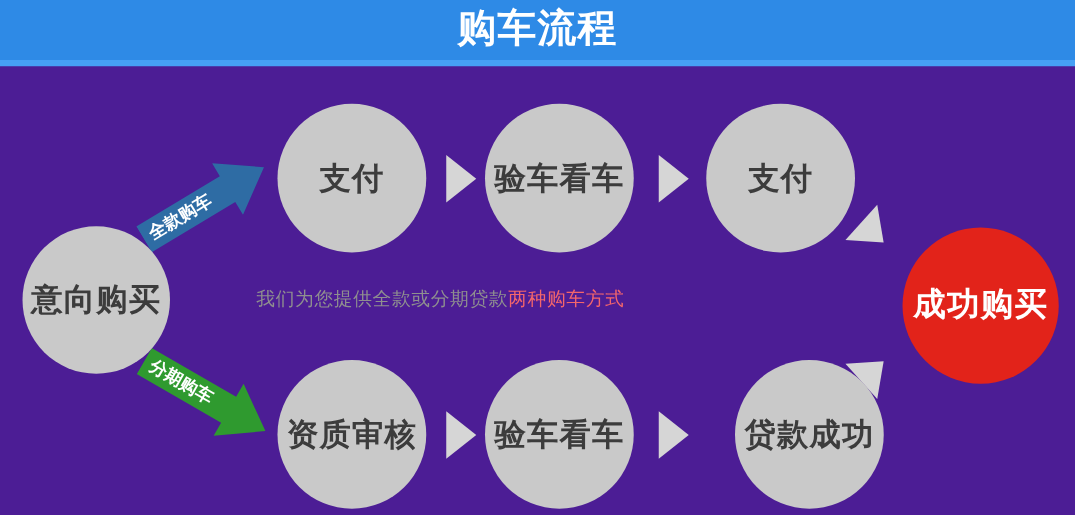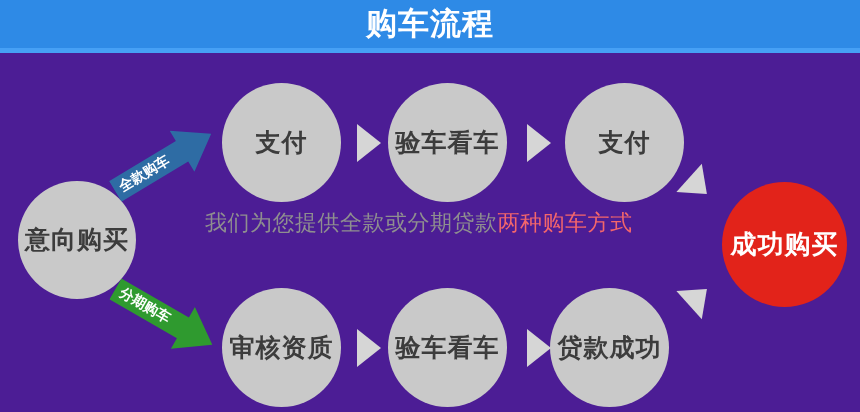--- a/index.html
+++ b/index.html
@@ -79,21 +79,21 @@
     font-size: 26px;
   }
 
   
   #node-intent      { left: 18px;  top: 181px; width: 118px; height: 118px; }
   #node-deposit     { left: 222px; top: 83px;  width: 119px; height: 119px; }
   #node-inspect-top { left: 388px; top: 83px;  width: 119px; height: 119px; }
   #node-final-pay   { left: 565px; top: 83px;  width: 119px; height: 119px; }
   #node-review      { left: 222px; top: 288px; width: 119px; height: 119px; }
   #node-inspect-bot { left: 388px; top: 288px; width: 119px; height: 119px; }
-  #node-loan-ok     { left: 550px; top: 288px; width: 119px; height: 119px; }
+  #node-loan-ok     { left: 588px; top: 288px; width: 119px; height: 119px; }
   #node-success     { left: 722px; top: 182px; width: 125px; height: 125px; }
 
   
   .tri {
     position: absolute;
     width: 0;
     height: 0;
     border-top: 19px solid transparent;
     border-bottom: 19px solid transparent;
     border-left: 24px solid #d6d6d6;
@@ -139,23 +139,23 @@
     letter-spacing: 0px;
     white-space: nowrap;
   }
   #branch-full    { left: 122px; top: 160px; transform: rotate(-31deg); transform-origin: 10px 40px; }
   #branch-install { left: 122px; top: 272px; transform: rotate(30deg);  transform-origin: 10px 8px; }
 
   
   .caption {
     position: absolute;
     left: 205px;
-    top: 206px;
+    top: 222px;
     width: 500px;
-    font-size: 22px;
+    font-size: 15px;
     line-height: 34px;
     color: #8f8f8f;
     white-space: nowrap;
     letter-spacing: 0.5px;
   }
   .caption .hi {
     color: #f4666b;
   }
 </style>
 </head>
@@ -200,22 +200,22 @@
   <div class="node gray" id="node-inspect-top">
     <span class="line">验车</span>
     <span class="line">看车</span>
   </div>
 
   <div class="node gray" id="node-final-pay">
     <span class="line">支付</span>
   </div>
 
   <div class="node gray" id="node-review">
+    <span class="line">资质</span>
     <span class="line">审核</span>
-    <span class="line">资质</span>
   </div>
 
   <div class="node gray" id="node-inspect-bot">
     <span class="line">验车</span>
     <span class="line">看车</span>
   </div>
 
   <div class="node gray" id="node-loan-ok">
     <span class="line">贷款</span>
     <span class="line">成功</span>

